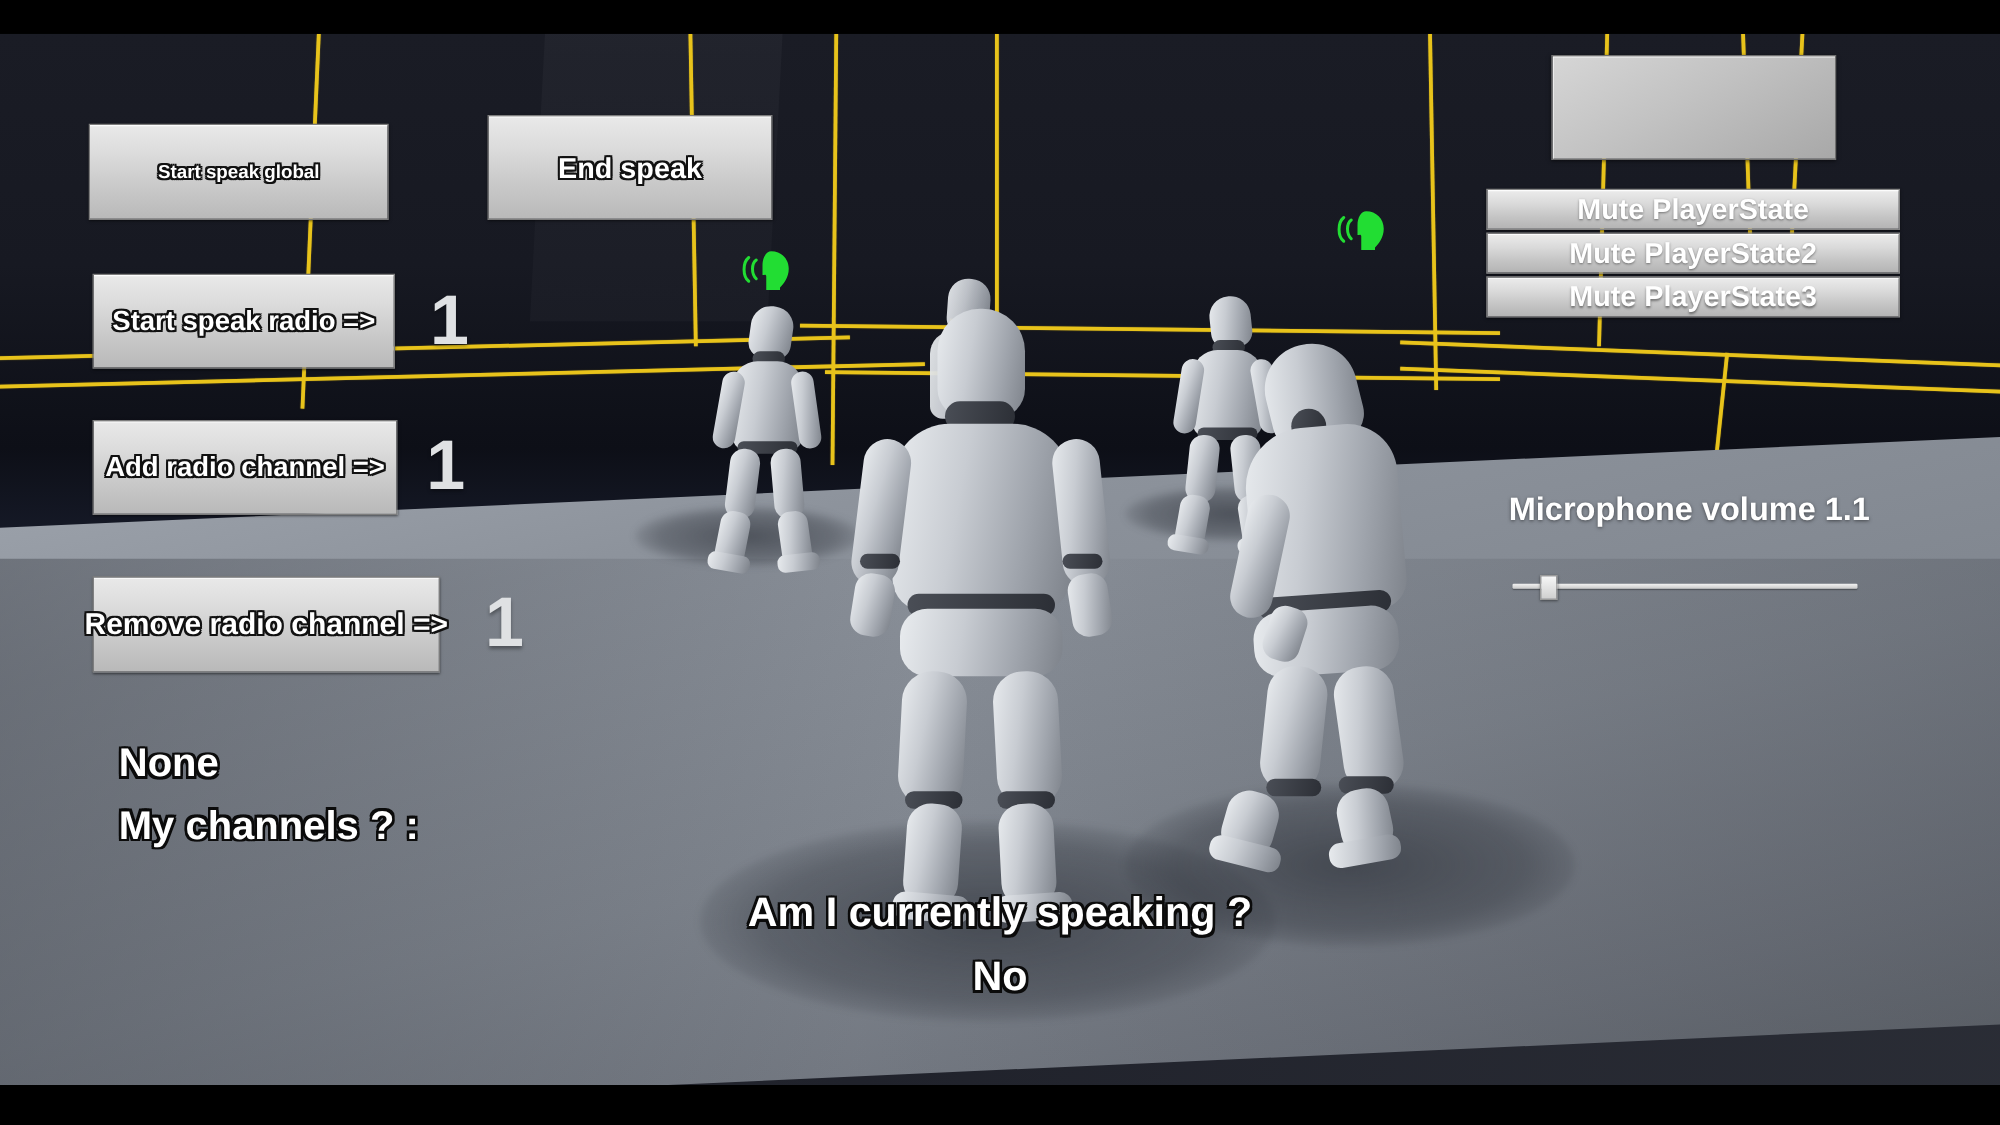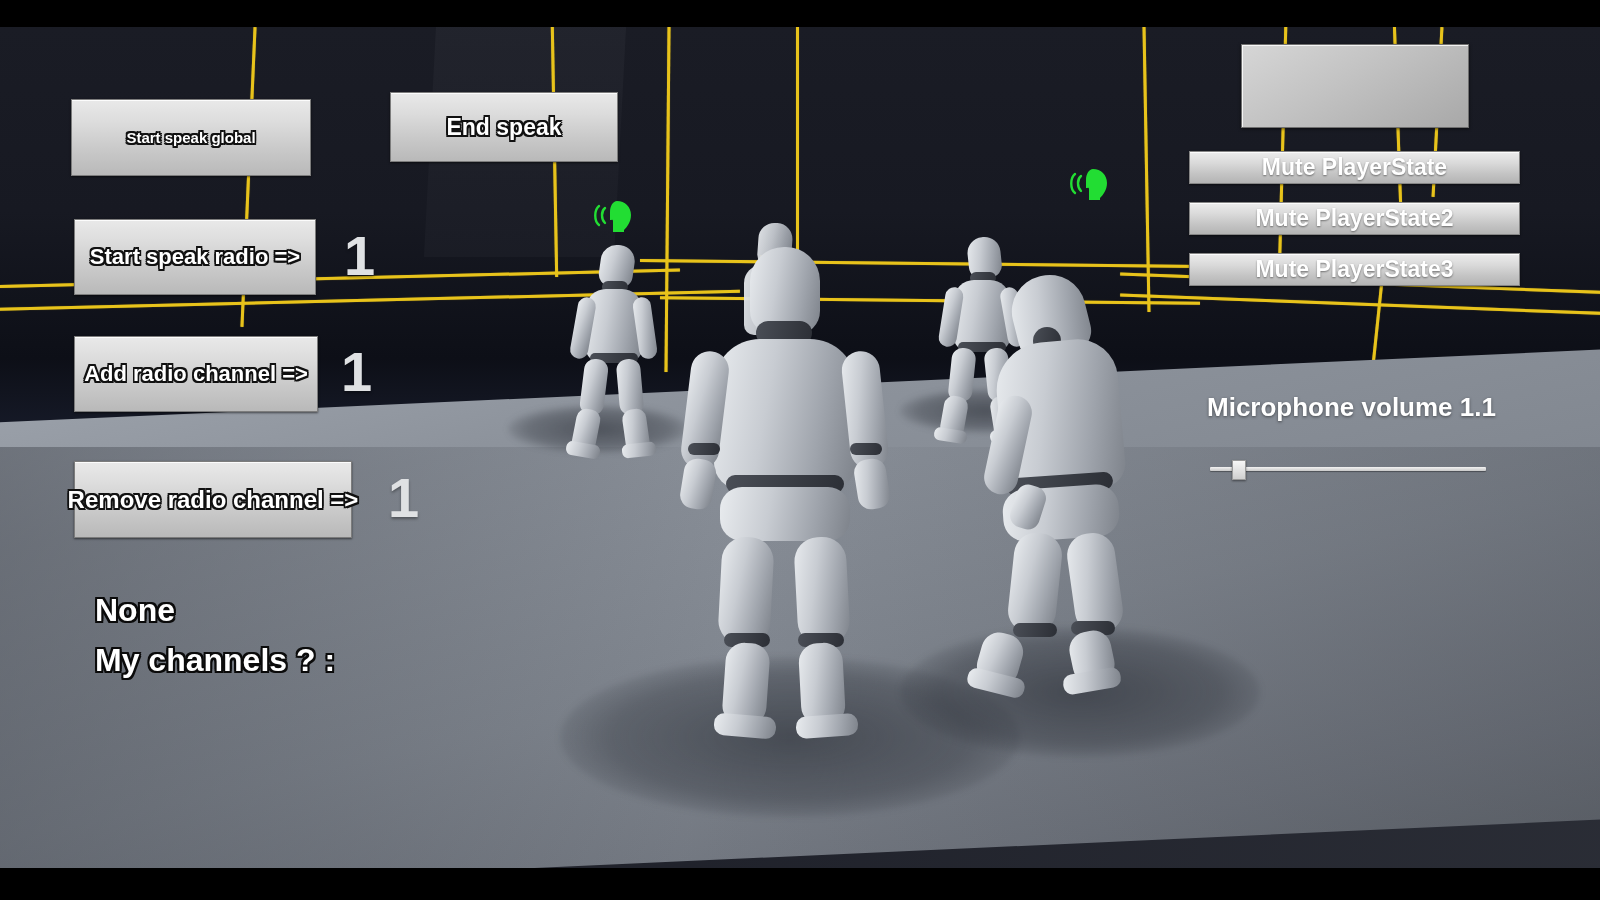--- a/index.html
+++ b/index.html
@@ -46,21 +46,21 @@
       border:1px solid #7c7c7c;
       box-shadow:inset 0 1px 0 rgba(255,255,255,.85), 0 1px 2px rgba(0,0,0,.55);
       display:flex;align-items:center;z-index:30;cursor:pointer;}
   .ue-btn-label{font-weight:bold;color:#fff;white-space:nowrap;
       text-shadow:-1.6px -1.6px 0 #111, 1.6px -1.6px 0 #111, -1.6px 1.6px 0 #111, 1.6px 1.6px 0 #111,
                   0 -1.6px 0 #111, 0 1.6px 0 #111, -1.6px 0 0 #111, 1.6px 0 0 #111;}
 
   
   #btn-start-global{left:71px;top:99px;width:240px;height:77px;justify-content:center;}
   #btn-start-global .ue-btn-label{font-size:15px;}
-  #btn-end-speak{left:390px;top:92px;width:228px;height:70px;justify-content:center;}
+  #btn-end-speak{left:390px;top:92px;width:228px;height:84px;justify-content:center;}
   #btn-end-speak .ue-btn-label{font-size:23px;}
   #btn-start-radio{left:74px;top:219px;width:242px;height:76px;justify-content:center;}
   #btn-start-radio .ue-btn-label{font-size:22px;}
   #btn-add-radio{left:74px;top:336px;width:244px;height:76px;justify-content:center;}
   #btn-add-radio .ue-btn-label{font-size:22px;}
   #btn-remove-radio{left:74px;top:461px;width:278px;height:77px;justify-content:center;}
   #btn-remove-radio .ue-btn-label{font-size:24px;}
 
   .counter{position:absolute;z-index:30;font-weight:bold;color:#dfe1e3;font-size:56px;
       line-height:1;text-shadow:0 2px 3px rgba(0,0,0,.35);}
@@ -82,21 +82,21 @@
   #speak-status-answer{font-size:33px;}
 
   
   #chat-box{position:absolute;left:1241px;top:44px;width:228px;height:84px;z-index:30;
       box-sizing:border-box;
       background:linear-gradient(150deg,#d6d6d6 0%,#c2c2c2 45%,#a8a8a8 100%);
       border:1px solid #6f6f6f;
       box-shadow:inset 1px 1px 0 rgba(255,255,255,.8), 0 1px 3px rgba(0,0,0,.6);}
 
   #mute-list{position:absolute;left:1189px;top:151px;width:331px;z-index:30;}
-  .mute-btn{box-sizing:border-box;width:100%;height:33px;margin-bottom:18px;
+  .mute-btn{box-sizing:border-box;width:100%;height:33px;margin-bottom:2px;
       background:linear-gradient(180deg,#ececec 0%,#dadada 35%,#c4c4c4 70%,#b4b4b4 100%);
       border:1px solid #858585;
       box-shadow:inset 0 1px 0 rgba(255,255,255,.85), 0 1px 2px rgba(0,0,0,.5);
       display:flex;align-items:center;justify-content:center;cursor:pointer;}
   .mute-btn-label{font-weight:bold;font-size:23px;color:#fff;white-space:nowrap;
       text-shadow:0 1px 2px rgba(0,0,0,.45);}
 
   #mic-volume-label{position:absolute;left:1207px;top:392px;z-index:30;
       font-weight:bold;font-size:26px;color:#fff;white-space:nowrap;
       text-shadow:0 1px 3px rgba(0,0,0,.5);}
@@ -263,20 +263,24 @@
   <div class="ue-btn" id="btn-remove-radio">
     <span class="ue-btn-label">Remove radio channel =&gt;</span>
   </div>
   <div class="counter" id="count-remove">1</div>
 
   <div id="channels-block">
     <div class="big-outline">None</div>
     <div class="big-outline">My channels ?  :</div>
   </div>
 
+  <div id="speak-status">
+    <span class="big-outline" id="speak-status-question">Am I currently speaking ?</span>
+    <span class="big-outline" id="speak-status-answer">No</span>
+  </div>
 
   <div id="chat-box"></div>
 
   <div id="mute-list">
     <div class="mute-btn">
       <span class="mute-btn-label">Mute PlayerState</span>
     </div>
     <div class="mute-btn">
       <span class="mute-btn-label">Mute PlayerState2</span>
     </div>

